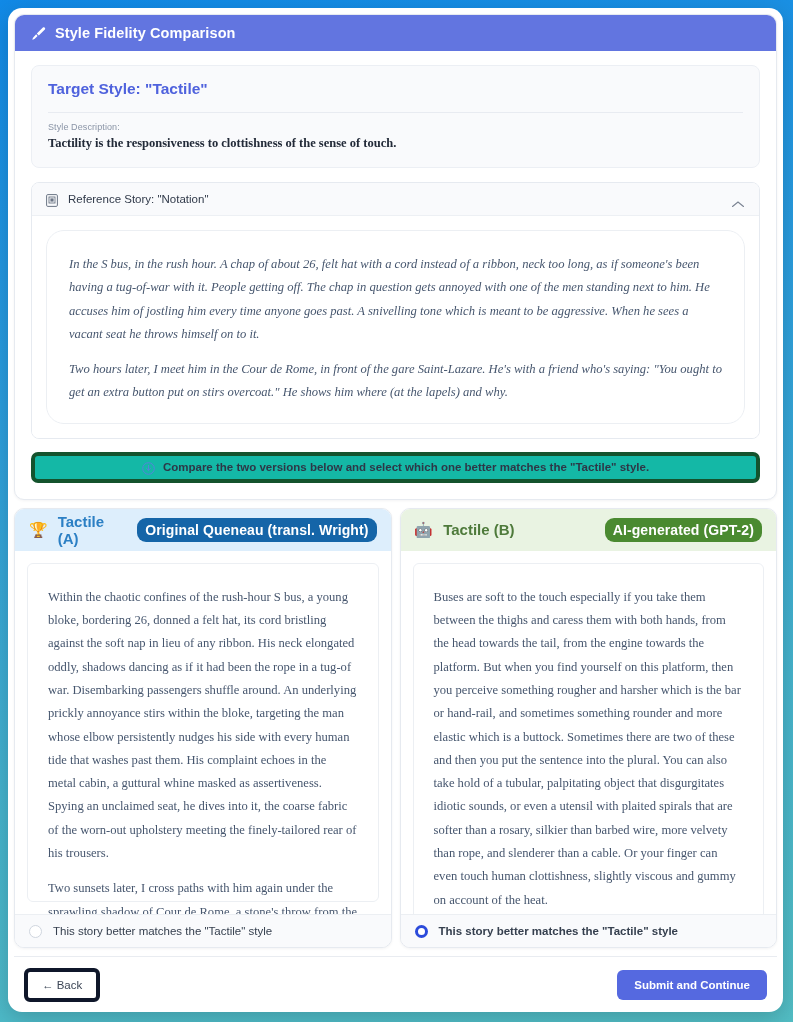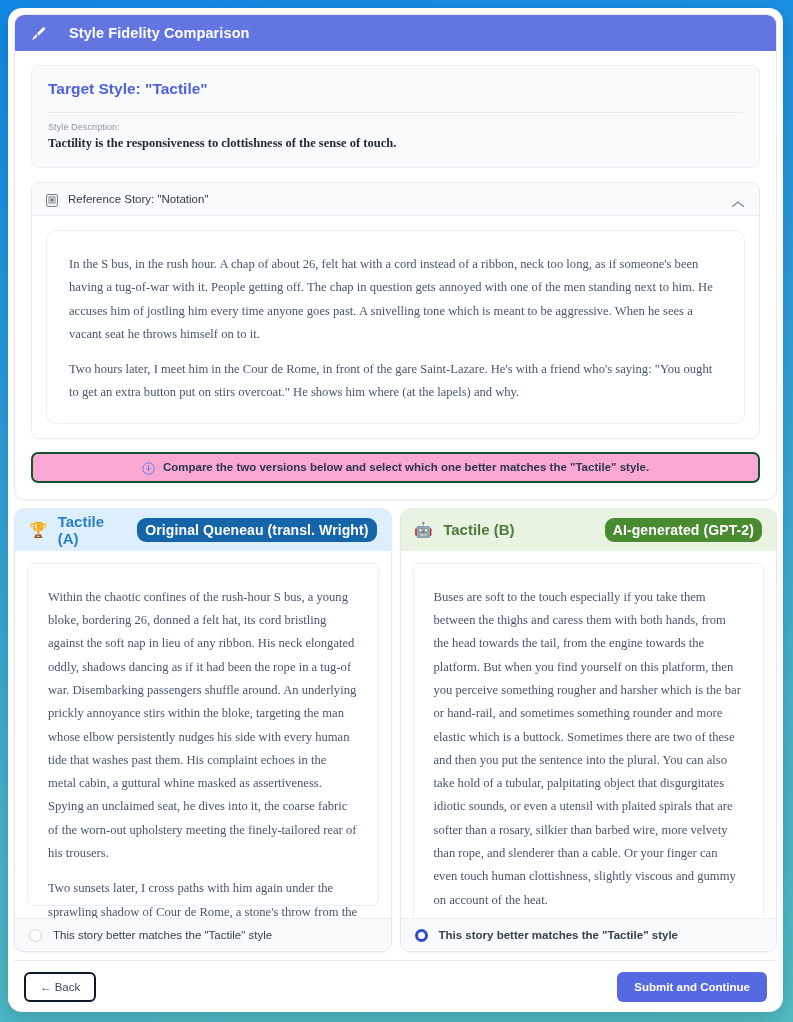--- a/index.html
+++ b/index.html
@@ -35,21 +35,21 @@
     border-radius: 10px;
     box-shadow: 0 1px 3px rgba(16,24,40,0.05);
     overflow: hidden;
   }
 
   .titlebar {
     background: #6275e0;
     height: 36px;
     display: flex;
     align-items: center;
-    gap: 23px;
+    gap: 9px;
     padding: 0 16px;
   }
   .titlebar .tb-icon { width: 15px; height: 15px; display: block; }
   .titlebar .tb-text {
     color: #ffffff;
     font-size: 14.5px;
     font-weight: bold;
     letter-spacing: 0.1px;
   }
 
@@ -104,37 +104,38 @@
     margin-left: 10px;
     font-size: 11.5px;
     color: #313a4a;
     flex: 1;
   }
   .ref-head .chev { width: 14px; height: 9px; display: block; flex: none; }
 
   .ref-body { padding: 14px; background: #ffffff; }
   .ref-inner {
     border: 1px solid #eceff3;
-    border-radius: 10px;
+    border-radius: 18px;
     padding: 22px 22px 18px 22px;
+    font-style: italic;
   }
   .story-serif {
     font-family: "Liberation Serif", serif;
     font-size: 12.6px;
     line-height: 1.85;
     color: #46566e;
     text-align: left;
   }
   .story-serif p + p { margin-top: 12px; }
 
   
   .instruct {
     margin-top: 13px;
-    background: #f9a8d4;
-    border: 2px solid #14532d;
+    background: #14b8a6;
+    border: 4px solid #14532d;
     border-radius: 7px;
     height: 31px;
     display: flex;
     align-items: center;
     justify-content: center;
     gap: 8px;
   }
   .instruct .dl-icon { width: 13px; height: 13px; display: block; }
   .instruct-text {
     font-size: 11.5px;
@@ -239,21 +240,21 @@
   .footer {
     border-top: 1px solid #e9ecf1;
     margin: 8px 6px 6px 6px;
     padding: 11px 10px 4px 10px;
     display: flex;
     align-items: center;
     justify-content: space-between;
   }
   .btn-back {
     background: #ffffff;
-    border: 2px solid #0f172a;
+    border: 4px solid #0f172a;
     border-radius: 6px;
     padding: 7px 14px;
     font-size: 11.5px;
     color: #3c4656;
     cursor: pointer;
     font-family: "Liberation Sans", sans-serif;
   }
   .btn-submit {
     background: #5569e0;
     border: none;

